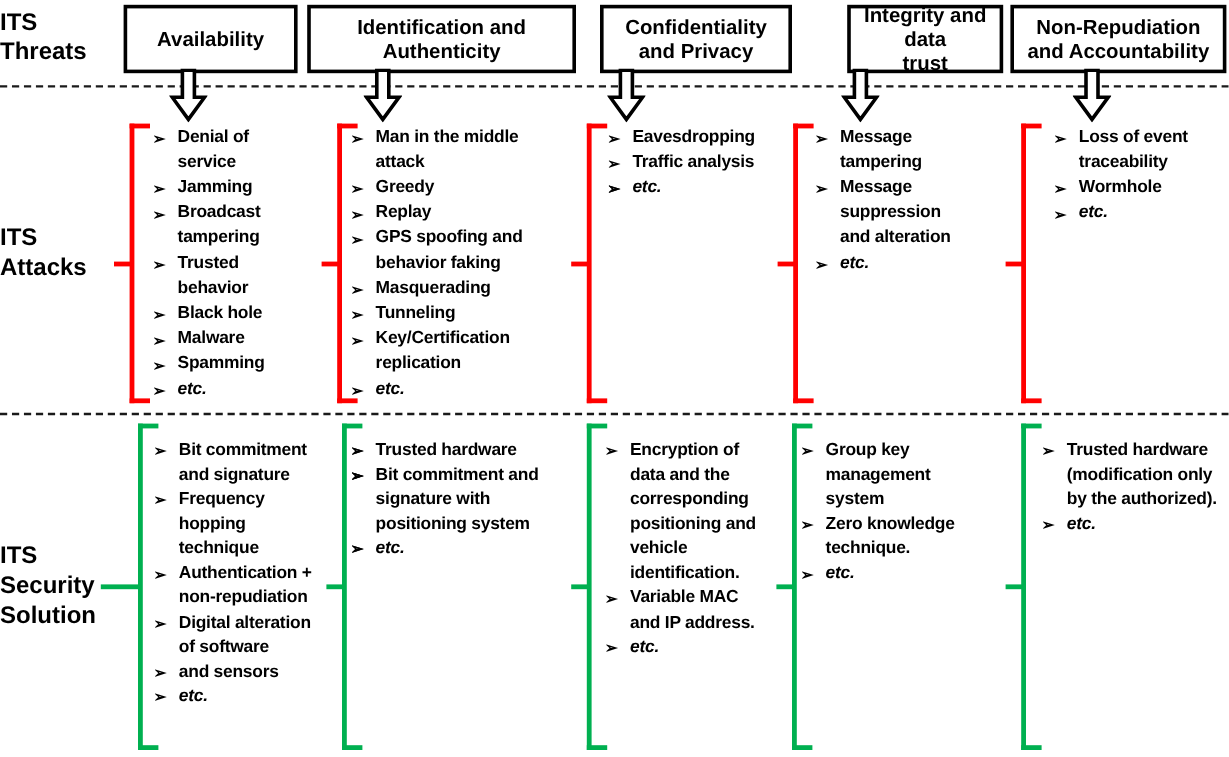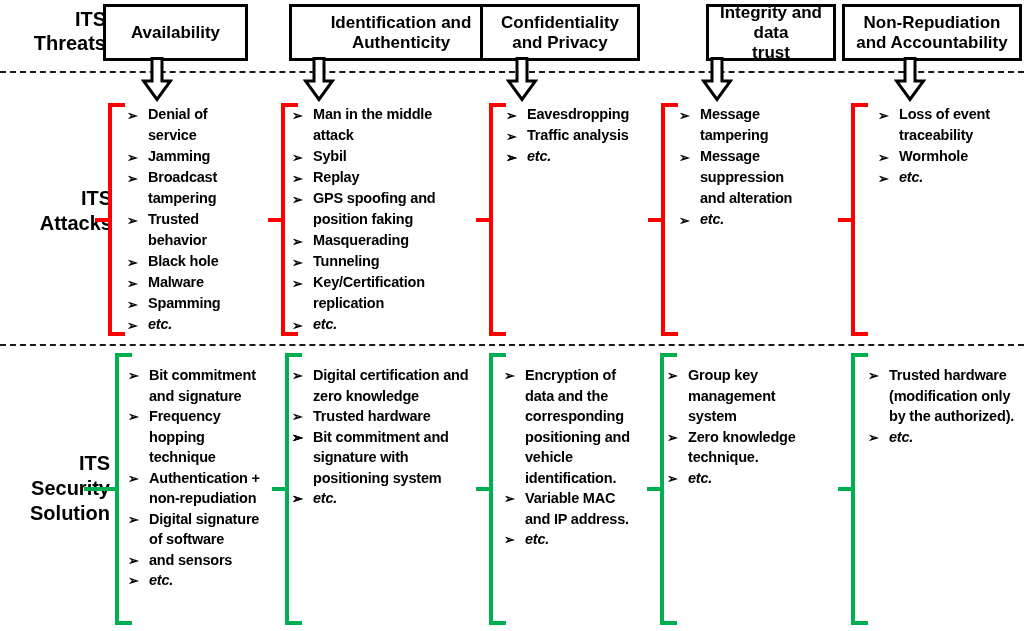--- a/index.html
+++ b/index.html
@@ -1,35 +1,35 @@
 <!DOCTYPE html>
 <html><head>
 <meta charset="utf-8">
 <style>
   html,body{margin:0;padding:0;background:#fff;}
   #canvas{
     position:relative;width:1024px;height:631px;background:#ffffff;overflow:hidden;
     font-family:"Liberation Sans",sans-serif;font-weight:bold;color:#000;
   }
   
-  .row-label{position:absolute;text-align:right;white-space:pre-line;font-size:20px;line-height:25px;}
+  .row-label{position:absolute;text-align:left;white-space:pre-line;font-size:20px;line-height:25px;}
   #label-threats{left:0;top:7px;width:106px;line-height:24px;}
   #label-attacks{left:0;top:186px;width:112px;}
   #label-solution{left:0;top:451px;width:110px;}
   
   .dashed-line{position:absolute;left:0;width:1024px;height:0;border-top:2px dashed #1a1a1a;z-index:1;}
   #dash1{top:71px;}
   #dash2{top:344px;}
   
   .header-box{position:absolute;top:4px;height:57px;border:3.5px solid #000;background:#fff;
     box-sizing:border-box;display:flex;align-items:center;justify-content:center;text-align:center;
     font-size:17px;line-height:20px;white-space:pre-line;z-index:2;}
   .header-box.c0{left:103px;width:145px;}
-  .header-box.c1{left:289px;width:224px;}
-  .header-box.c2{left:480px;width:160px;}
+  .header-box.c1{left:256px;width:224px;}
+  .header-box.c2{left:500px;width:160px;}
   .header-box.c3{left:658px;width:130px;margin-left:48px;}
   .header-box.c4{left:842px;width:180px;}
   
   .block-arrow{position:absolute;top:57px;width:32px;height:45px;z-index:3;}
   .block-arrow.c0{left:141px;}
   .block-arrow.c1{left:303px;}
   .block-arrow.c2{left:506px;}
   .block-arrow.c3{left:701px;}
   .block-arrow.c4{left:894px;}
   
@@ -96,48 +96,47 @@
       <li class="item etc-item"><span class="bullet">➢</span><span class="item-text">etc.</span></li>
     </ul>
     <ul class="item-list solutions-list c0">
       <li class="item"><span class="bullet">➢</span><span class="item-text">Bit commitment
 and signature</span></li>
       <li class="item"><span class="bullet">➢</span><span class="item-text">Frequency
 hopping
 technique</span></li>
       <li class="item"><span class="bullet">➢</span><span class="item-text">Authentication +
 non-repudiation</span></li>
-      <li class="item"><span class="bullet">➢</span><span class="item-text">Digital signature
+      <li class="item"><span class="bullet">➢</span><span class="item-text">Digital alteration
 of software</span></li>
       <li class="item"><span class="bullet">➢</span><span class="item-text">and sensors</span></li>
       <li class="item etc-item"><span class="bullet">➢</span><span class="item-text">etc.</span></li>
     </ul>
     <div class="header-box c1"><span class="box-label">Identification and
 Authenticity</span></div>
     <svg class="block-arrow c1" viewBox="0 0 32 45">
       <path d="M11 1.5 L21 1.5 L21 24 L29.5 24 L16 42.5 L2.5 24 L11 24 Z" fill="#ffffff" stroke="#000000" stroke-width="3" stroke-linejoin="miter"></path>
     </svg>
     <div class="bracket red c1"></div>
     <div class="bracket green c1"></div>
     <ul class="item-list attacks-list c1">
       <li class="item"><span class="bullet">➢</span><span class="item-text">Man in the middle
 attack</span></li>
-      <li class="item"><span class="bullet">➢</span><span class="item-text">Sybil</span></li>
+      <li class="item"><span class="bullet">➢</span><span class="item-text">Greedy</span></li>
       <li class="item"><span class="bullet">➢</span><span class="item-text">Replay</span></li>
       <li class="item"><span class="bullet">➢</span><span class="item-text">GPS spoofing and
-position faking</span></li>
+behavior faking</span></li>
       <li class="item"><span class="bullet">➢</span><span class="item-text">Masquerading</span></li>
       <li class="item"><span class="bullet">➢</span><span class="item-text">Tunneling</span></li>
       <li class="item"><span class="bullet">➢</span><span class="item-text">Key/Certification
 replication</span></li>
       <li class="item etc-item"><span class="bullet">➢</span><span class="item-text">etc.</span></li>
     </ul>
     <ul class="item-list solutions-list c1">
-      <li class="item"><span class="bullet">➢</span><span class="item-text">Digital certification and
-zero knowledge</span></li>
+      <li class="item"><span class="bullet">➢</span></li>
       <li class="item"><span class="bullet">➢</span><span class="item-text">Trusted hardware</span></li>
       <li class="item"><span class="bullet">➢</span></li>
       <li class="item"><span class="bullet">➢</span></li>
       <li class="item"><span class="bullet">➢</span><span class="item-text">Bit commitment and
 signature with
 positioning system</span></li>
       <li class="item"><span class="bullet">➢</span></li>
       <li class="item etc-item"><span class="bullet">➢</span><span class="item-text">etc.</span></li>
     </ul>
     <div class="header-box c2"><span class="box-label">Confidentiality

